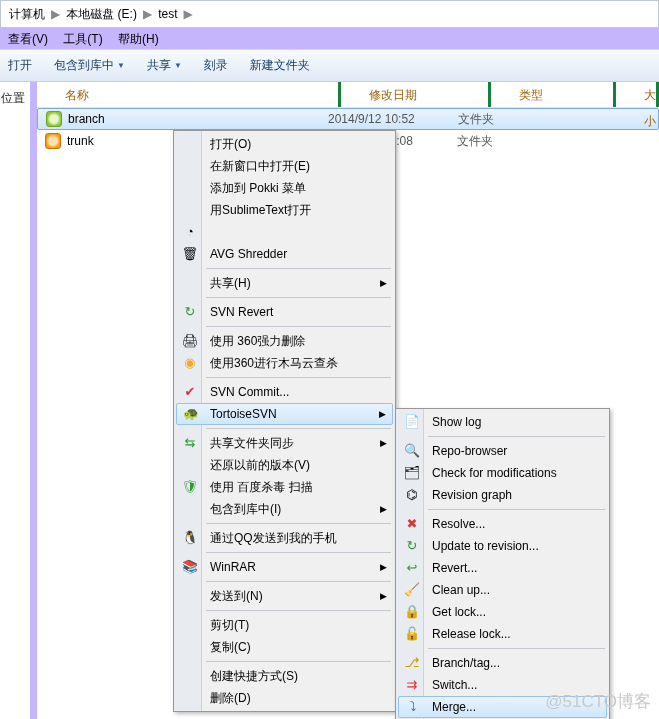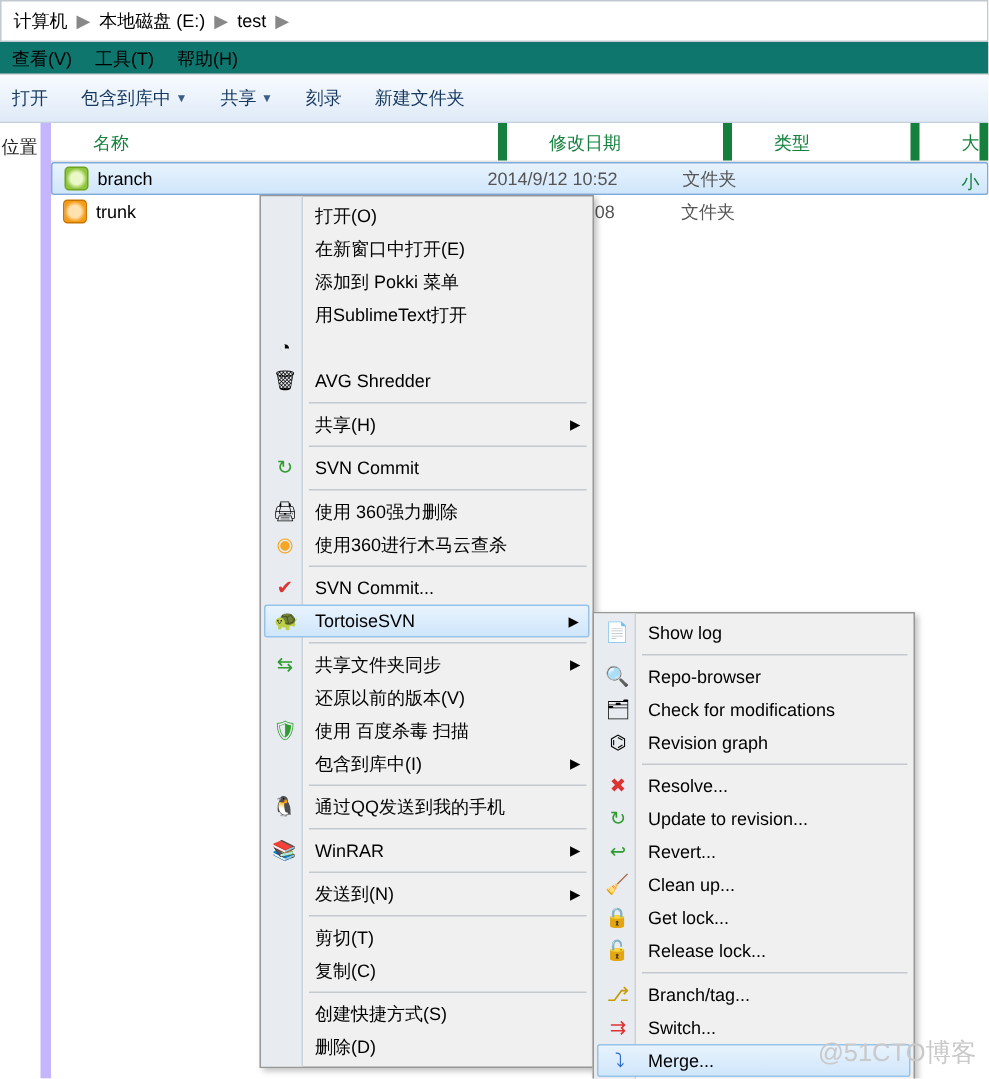--- a/index.html
+++ b/index.html
@@ -1,29 +1,29 @@
 <!DOCTYPE html>
 <html><head>
 <meta charset="utf-8">
 <style>
 * { margin:0; padding:0; box-sizing:border-box; font-family:"Microsoft YaHei","Segoe UI",Tahoma,sans-serif; font-size:12px; }
 body { width:659px; height:719px; background:#fff; overflow:hidden; position:relative; }
 .breadcrumb { height:28px; line-height:28px; border:1px solid #c0c8d0; background:#fff; padding:0 8px; display:flex; align-items:center; gap:2px; }
 .breadcrumb .sep { color:#888; padding:0 4px; }
-.menubar { height:22px; line-height:22px; background:#0f766e; border-bottom:1px solid #d8d8d8; padding:0 8px; }
+.menubar { height:22px; line-height:22px; background:#c4b5fd; border-bottom:1px solid #d8d8d8; padding:0 8px; }
 .menubar span { margin-right:12px; }
 .toolbar { height:32px; background:linear-gradient(#f7fbff,#dfeaf7); border-bottom:1px solid #c3d0e0; display:flex; align-items:center; padding:0 8px; color:#16385f; }
 .toolbar .item { margin-right:22px; display:flex; align-items:center; gap:3px; cursor:default; }
 .dd-arrow { font-size:8px; color:#3b5d86; }
 .content { display:flex; height:calc(719px - 82px); }
 .nav-left { width:48px; border-right:7px solid #c4b5fd; padding:8px 1px; color:#222; }
 .nav-left div { margin-bottom:90px; }
 .main { flex:1; }
 .colhead { height:26px; display:flex; align-items:center; border-bottom:1px solid #e4e4e4; }
-.colhead .col { padding-left:8px; color:#15803d; border-right:6px solid #15803d; height:100%; line-height:26px;margin-left:20px; }
+.colhead .col { padding-left:8px; color:#a16207; border-right:3px solid #15803d; height:100%; line-height:26px;margin-left:20px; }
 .c-name{width:284px;} .c-date{width:130px;} .c-type{width:105px;} .c-size{flex:1;border-right:none;}
 .row { height:22px; display:flex; align-items:center; padding-left:8px; }
 .row.sel { background:linear-gradient(#e8f3fd,#cfe6fb); border:1px solid #7da9db; border-radius:2px; }
 .row .ico { width:16px; height:16px; display:inline-block; margin-right:6px; }
 .folder-green { background:radial-gradient(circle,#eaf7c7 40%,#8fc63e 70%); border-radius:3px; border:1px solid #6fa21e; }
 .folder-orange{ background:radial-gradient(circle,#ffe2b0 40%,#f59b16 70%); border-radius:3px; border:1px solid #c77400; }
 .row .name{width:260px;} .row .date{width:130px;color:#555;} .row .type{width:105px;color:#555;}
 .ctxmenu { position:absolute; background:#f0f0f0; border:1px solid #979797; box-shadow:2px 2px 4px rgba(0,0,0,.25); padding:2px; }
 .ctxmenu .iconcol { position:absolute; left:0; top:0; bottom:0; width:28px; background:#e8ecf0; border-right:1px solid #ccd2da; }
 .ctxmenu .mi { position:relative; height:22px; line-height:22px; padding-left:34px; padding-right:20px; white-space:nowrap; display:flex; align-items:center; }
@@ -121,21 +121,21 @@
       <span>AVG Shredder</span>
     </div>
     <div class="sep"></div>
     <div class="mi">
       <span>共享(H)</span>
       <span class="arr">▶</span>
     </div>
     <div class="sep"></div>
     <div class="mi">
       <span class="ic" style="color: rgb(46, 155, 46);">↻</span>
-      <span>SVN Commit</span>
+      <span>SVN Revert</span>
     </div>
     <div class="sep"></div>
     <div class="mi">
       <span class="ic">🖨</span>
       <span>使用 360强力删除</span>
     </div>
     <div class="mi">
       <span class="ic" style="color: rgb(245, 166, 35);">◉</span>
       <span>使用360进行木马云查杀</span>
     </div>

